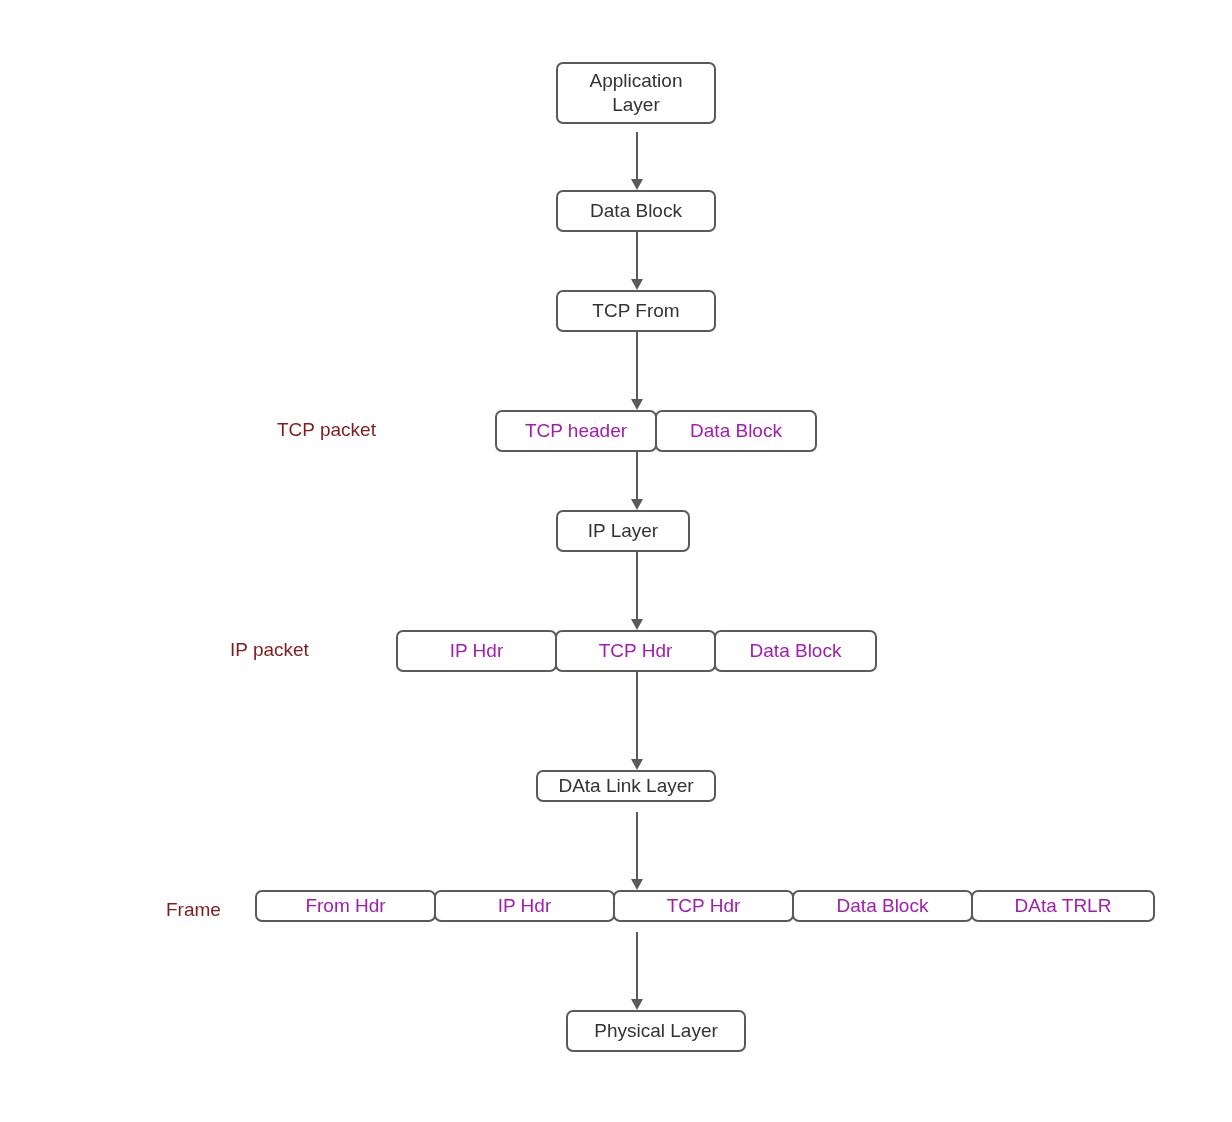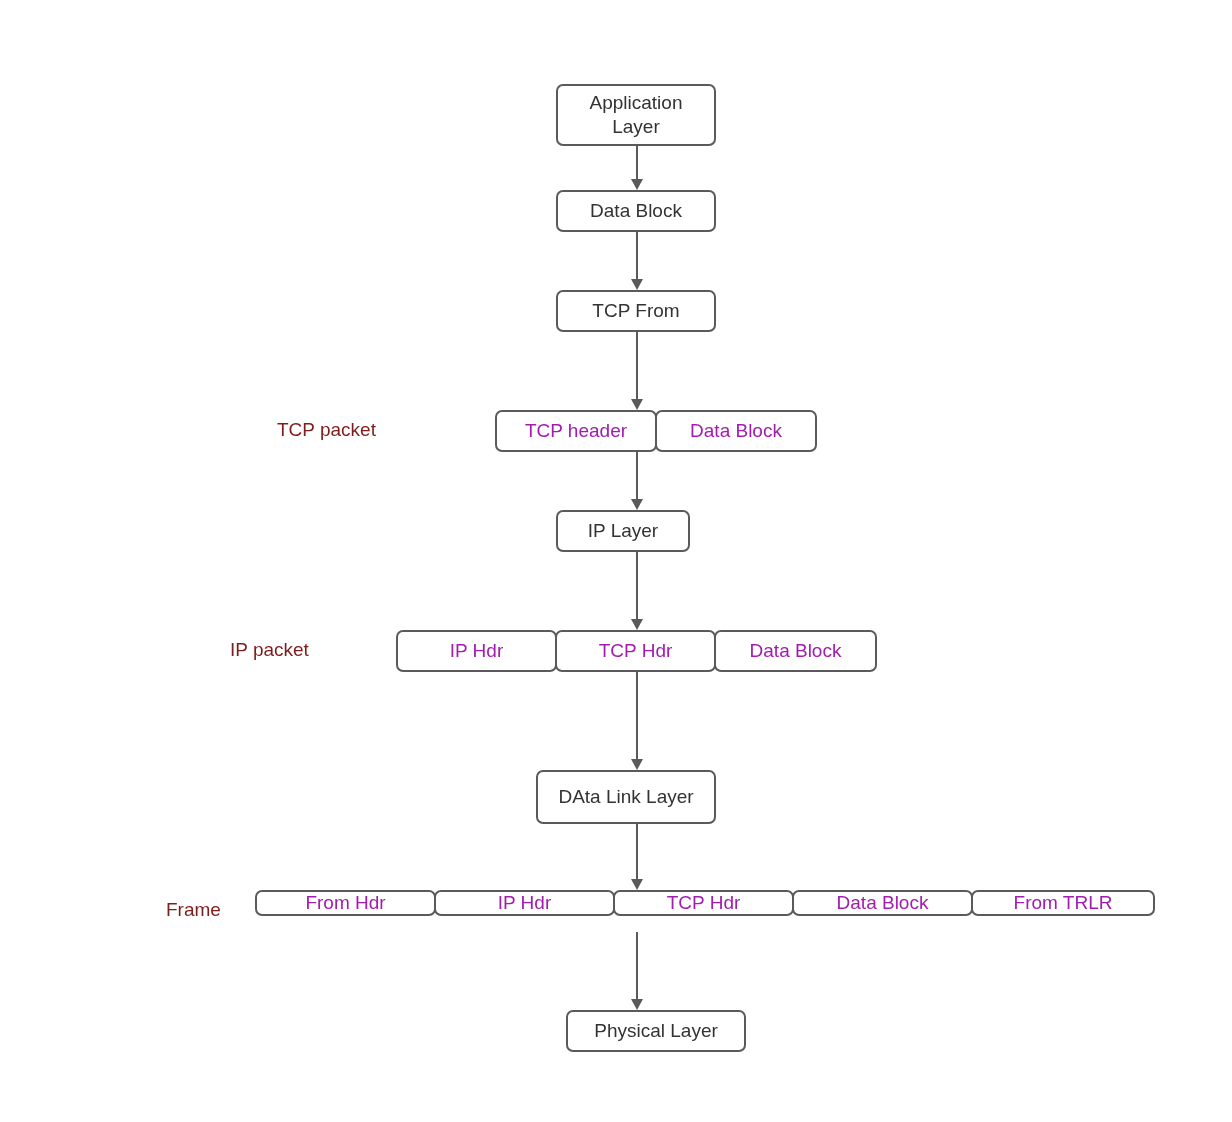--- a/index.html
+++ b/index.html
@@ -91,21 +91,21 @@
     border-left: 6px solid transparent;
     border-right: 6px solid transparent;
     border-top: 11px solid #5a5a5a;
   }
 </style>
 </head>
 <body>
 
 <div id="diagram-canvas">
 
-  <div class="node" style="left:556px; top:84px; width:160px; height:62px;">Application
+  <div class="node" style="left:556px; top:62px; width:160px; height:62px;">Application
 Layer</div>
 
   <div class="connector" style="left:636px; top:132px; height:58px;">
     <div class="shaft" style="height:47px;"></div>
     <div class="head" style="top:47px;"></div>
   </div>
 
   <div class="node" style="left:556px; top:190px; width:160px; height:42px;">Data Block</div>
 
   <div class="connector" style="left:636px; top:232px; height:58px;">
@@ -143,34 +143,34 @@
     <div class="segment" style="width:161px;">IP Hdr</div>
     <div class="segment" style="width:161px;">TCP Hdr</div>
     <div class="segment" style="width:163px;">Data Block</div>
   </div>
 
   <div class="connector" style="left:636px; top:672px; height:98px;">
     <div class="shaft" style="height:87px;"></div>
     <div class="head" style="top:87px;"></div>
   </div>
 
-  <div class="node" style="left:536px; top:770px; width:180px; height:54px;">DAta Link Layer</div>
+  <div class="node" style="left:536px; top:770px; width:180px; height:32px;">DAta Link Layer</div>
 
   <div class="connector" style="left:636px; top:812px; height:78px;">
     <div class="shaft" style="height:67px;"></div>
     <div class="head" style="top:67px;"></div>
   </div>
 
   <div class="row-label" style="left:166px; top:899px;">Frame</div>
-  <div class="packet-row" style="left:255px; top:890px; height:26px;">
+  <div class="packet-row" style="left:255px; top:890px; height:32px;">
     <div class="segment" style="width:181px;">From Hdr</div>
     <div class="segment" style="width:181px;">IP Hdr</div>
     <div class="segment" style="width:181px;">TCP Hdr</div>
     <div class="segment" style="width:181px;">Data Block</div>
-    <div class="segment" style="width:184px;">From TRLR</div>
+    <div class="segment" style="width:184px;">DAta TRLR</div>
   </div>
 
   <div class="connector" style="left:636px; top:932px; height:78px;">
     <div class="shaft" style="height:67px;"></div>
     <div class="head" style="top:67px;"></div>
   </div>
 
   <div class="node" style="left:566px; top:1010px; width:180px; height:42px;">Physical Layer</div>
 
 </div>

